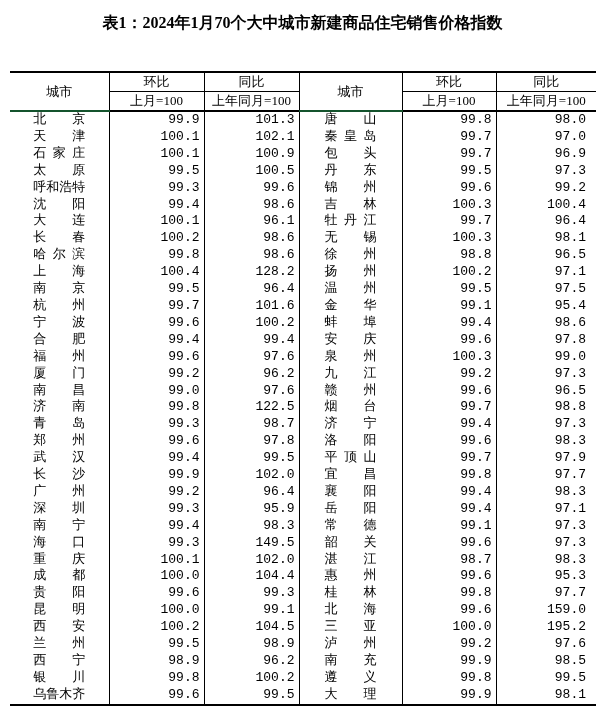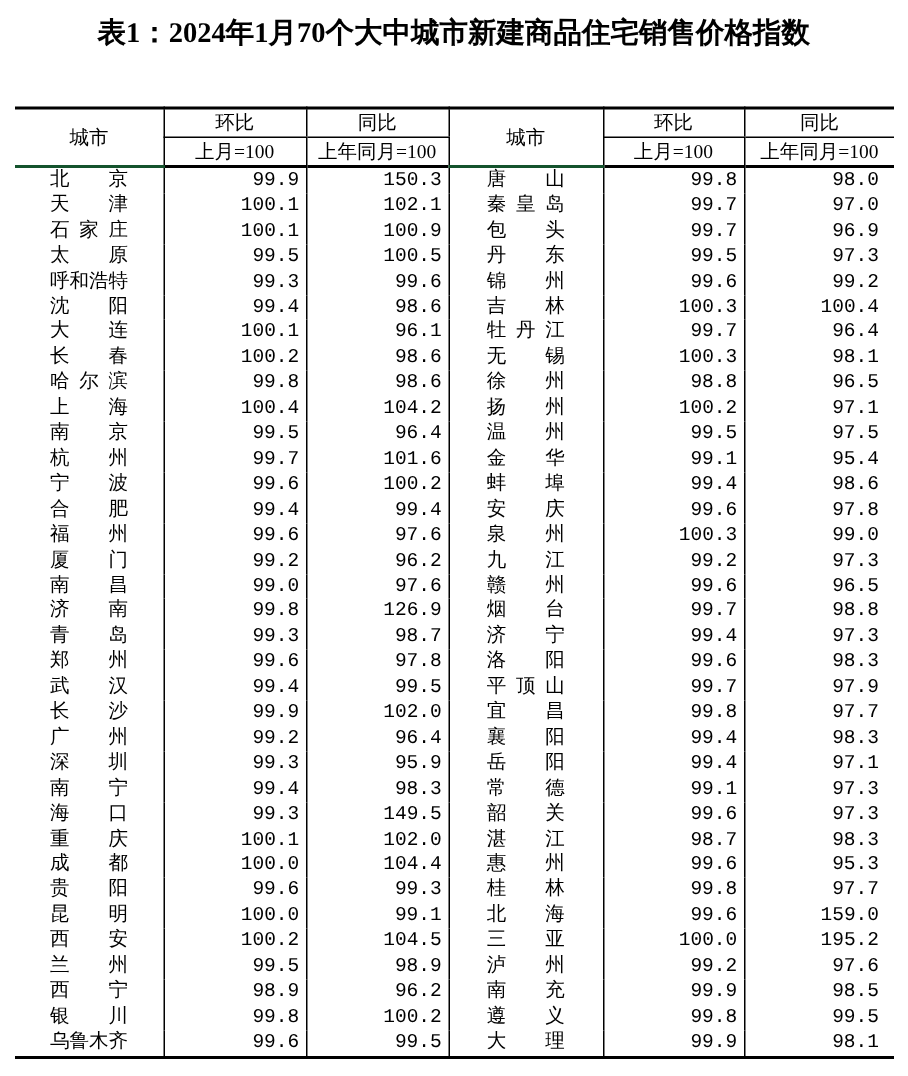--- a/index.html
+++ b/index.html
@@ -6,21 +6,21 @@
   body {
     width: 605px; height: 717px;
     background: #ffffff; color: #000000;
     font-family: "Liberation Serif", "DejaVu Serif", serif;
     overflow: hidden;
   }
   .title {
     padding-top: 13px;
     margin-bottom: 38px;
     text-align: center;
-    font-size: 19px;
+    font-size: 16px;
     font-weight: bold;
     line-height: 20px;
   }
   table.idx {
     margin-left: 10px;
     width: 586px;
     table-layout: fixed;
     border-collapse: collapse;
     border-top: 2px solid #000;
     border-bottom: 2px solid #000;
@@ -84,21 +84,21 @@
         <th class="vl">上月=100</th>
         <th class="vl">上年同月=100</th>
         <th class="vl">上月=100</th>
         <th class="vl">上年同月=100</th>
       </tr>
     </thead>
     <tbody id="tbody">
         <tr>
           <td class="city"><span class="city-name">北京</span></td>
           <td class="num vl">99.9</td>
-          <td class="num vl">150.3</td>
+          <td class="num vl">101.3</td>
           <td class="city vl"><span class="city-name">唐山</span></td>
           <td class="num vl">99.8</td>
           <td class="num num-last vl">98.0</td>
         </tr>
         <tr>
           <td class="city"><span class="city-name">天津</span></td>
           <td class="num vl">100.1</td>
           <td class="num vl">102.1</td>
           <td class="city vl"><span class="city-name">秦皇岛</span></td>
           <td class="num vl">99.7</td>
@@ -156,21 +156,21 @@
           <td class="city"><span class="city-name">哈尔滨</span></td>
           <td class="num vl">99.8</td>
           <td class="num vl">98.6</td>
           <td class="city vl"><span class="city-name">徐州</span></td>
           <td class="num vl">98.8</td>
           <td class="num num-last vl">96.5</td>
         </tr>
         <tr>
           <td class="city"><span class="city-name">上海</span></td>
           <td class="num vl">100.4</td>
-          <td class="num vl">104.2</td>
+          <td class="num vl">128.2</td>
           <td class="city vl"><span class="city-name">扬州</span></td>
           <td class="num vl">100.2</td>
           <td class="num num-last vl">97.1</td>
         </tr>
         <tr>
           <td class="city"><span class="city-name">南京</span></td>
           <td class="num vl">99.5</td>
           <td class="num vl">96.4</td>
           <td class="city vl"><span class="city-name">温州</span></td>
           <td class="num vl">99.5</td>
@@ -220,21 +220,21 @@
           <td class="city"><span class="city-name">南昌</span></td>
           <td class="num vl">99.0</td>
           <td class="num vl">97.6</td>
           <td class="city vl"><span class="city-name">赣州</span></td>
           <td class="num vl">99.6</td>
           <td class="num num-last vl">96.5</td>
         </tr>
         <tr>
           <td class="city"><span class="city-name">济南</span></td>
           <td class="num vl">99.8</td>
-          <td class="num vl">126.9</td>
+          <td class="num vl">122.5</td>
           <td class="city vl"><span class="city-name">烟台</span></td>
           <td class="num vl">99.7</td>
           <td class="num num-last vl">98.8</td>
         </tr>
         <tr>
           <td class="city"><span class="city-name">青岛</span></td>
           <td class="num vl">99.3</td>
           <td class="num vl">98.7</td>
           <td class="city vl"><span class="city-name">济宁</span></td>
           <td class="num vl">99.4</td>

